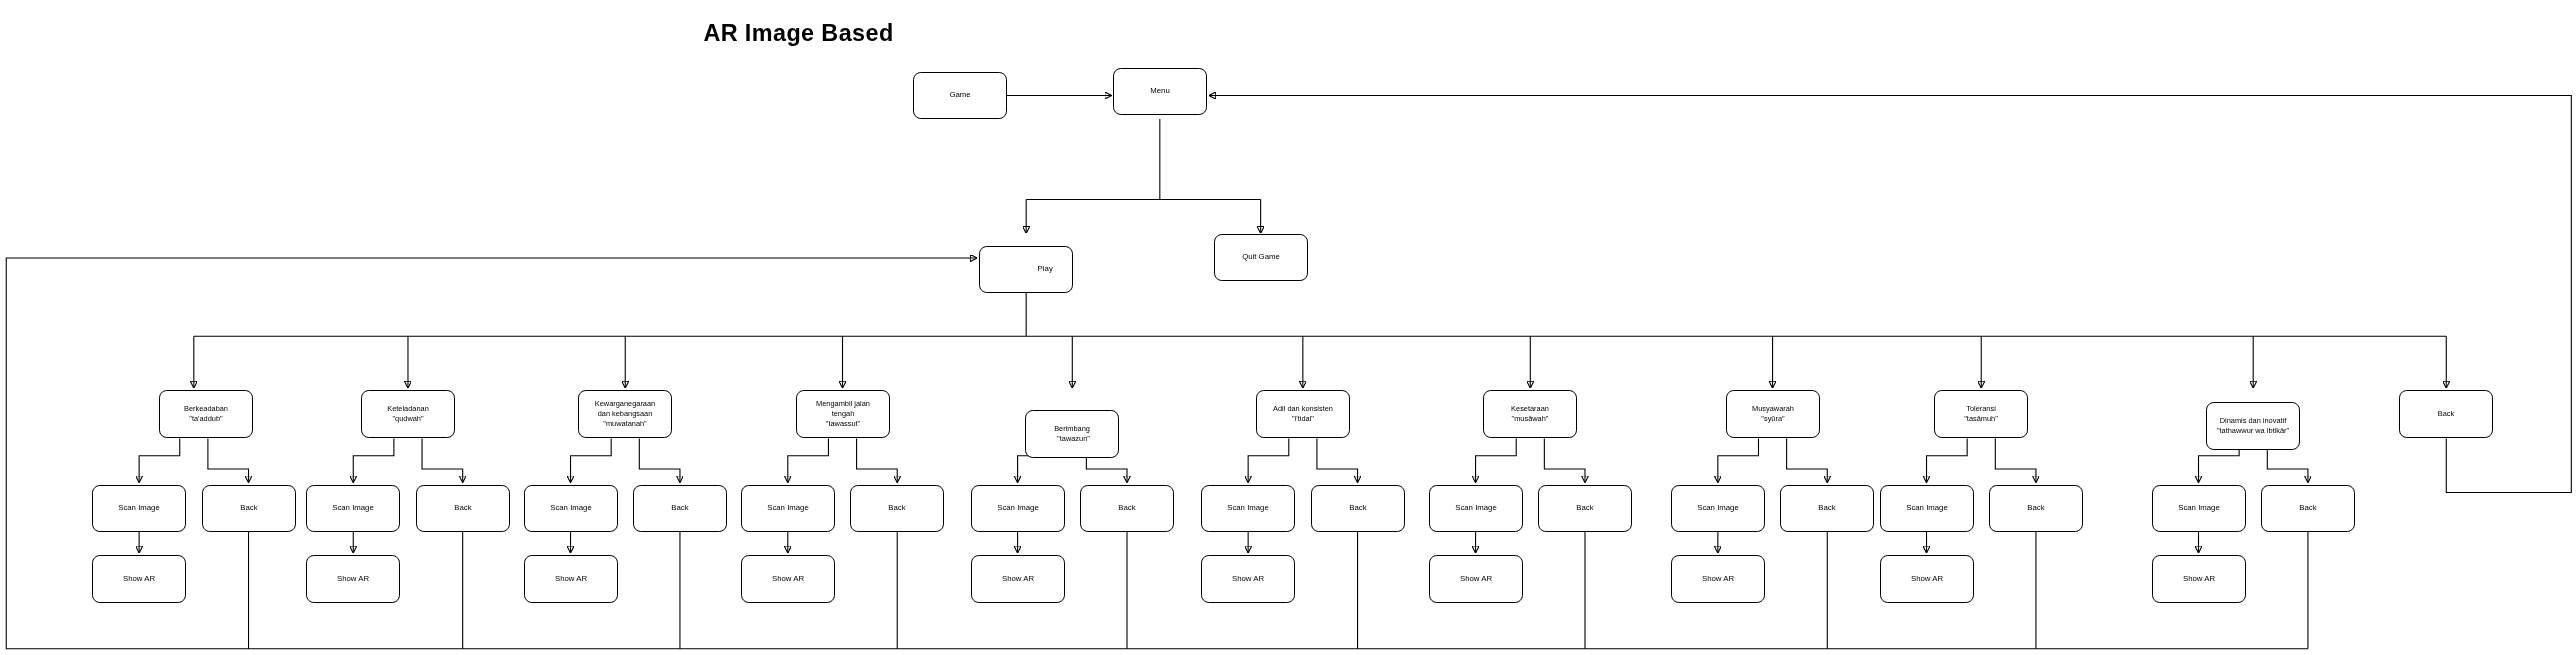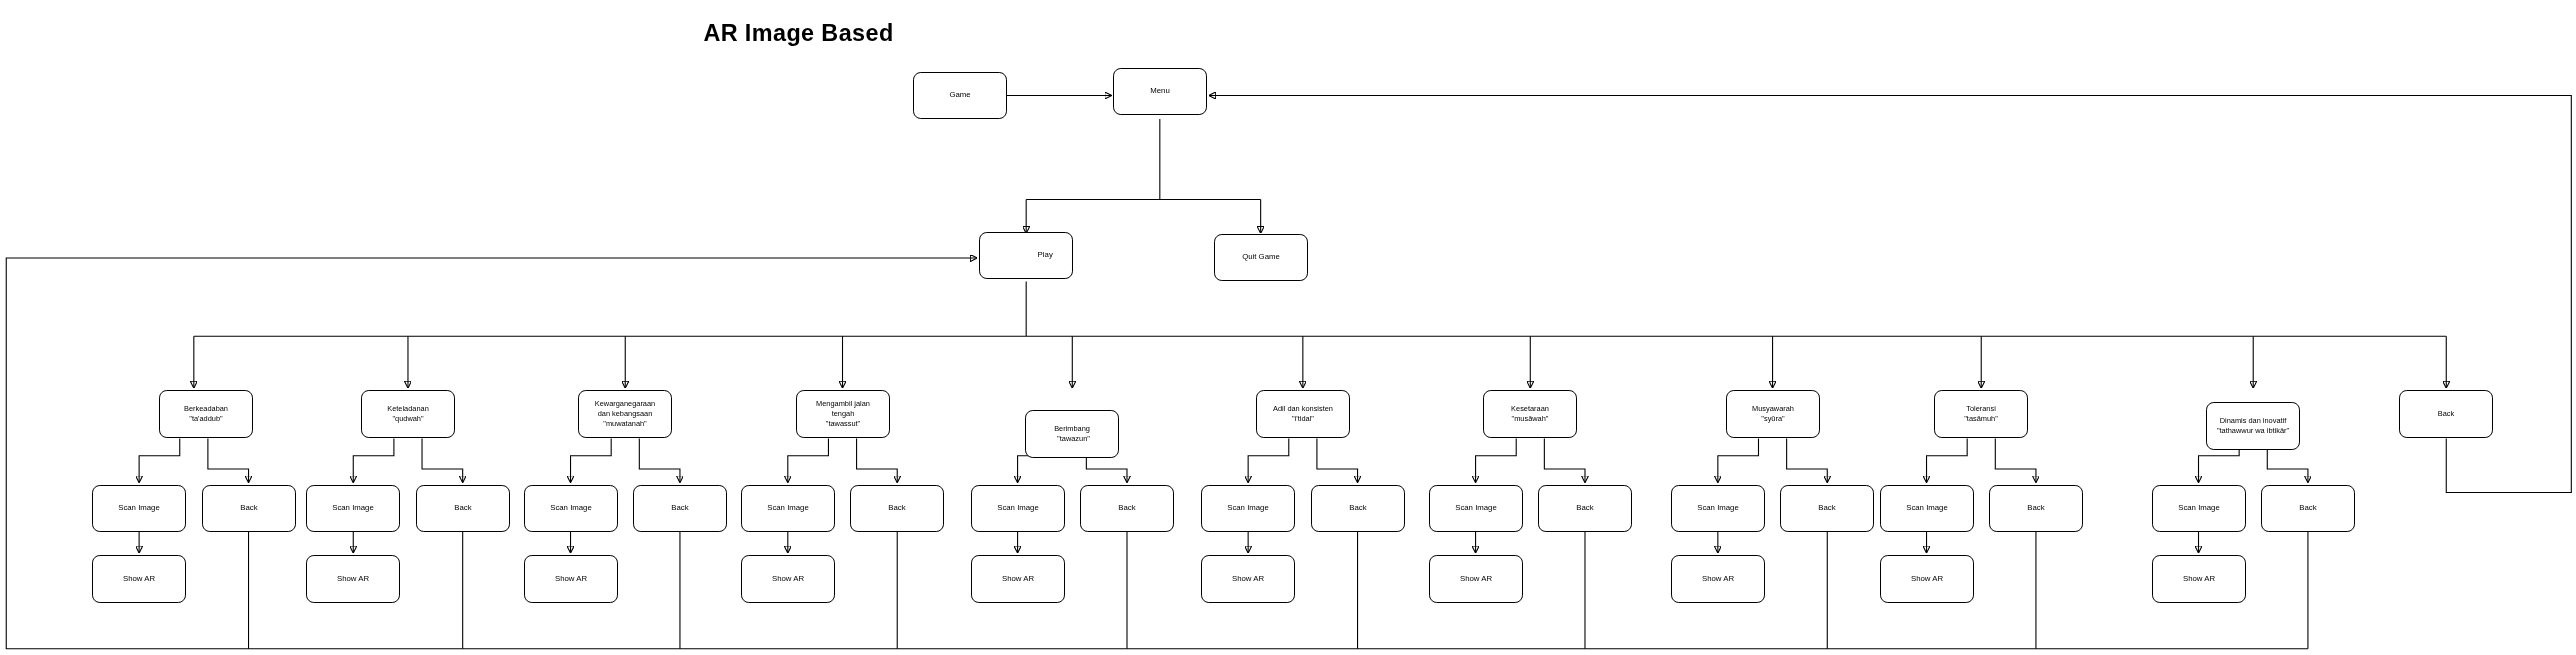--- a/index.html
+++ b/index.html
@@ -116,21 +116,21 @@
     <path d="M1442,680 V830"></path>
     <path d="M1737,680 V830"></path>
     <path d="M2028,680 V830"></path>
     <path d="M2338,680 V830"></path>
     <path d="M2605,680 V830"></path>
     <path d="M2953,680 V830"></path>
   </svg>
 
   <div class="box" style="left:913px;top:72px;">Game</div>
   <div class="box" style="left:1113px;top:55px;margin-top:13px;">Menu</div>
-  <div class="box" style="left:979px;top:232px;padding-left:40px;">Play</div>
+  <div class="box" style="left:979px;top:246px;padding-left:40px;">Play</div>
   <div class="box" style="left:1214px;top:234px;">Quit Game</div>
   <div class="box topic" style="left:2399px;top:390px;">Back</div>
 
   <div class="box topic" style="left:159px;top:390px;">Berkeadaban
 "ta'addub"</div>
   <div class="box topic" style="left:361px;top:390px;">Keteladanan
 "qudwah"</div>
   <div class="box topic" style="left:578px;top:390px;">Kewarganegaraan
 dan kebangsaan
 "muwatanah"</div>

